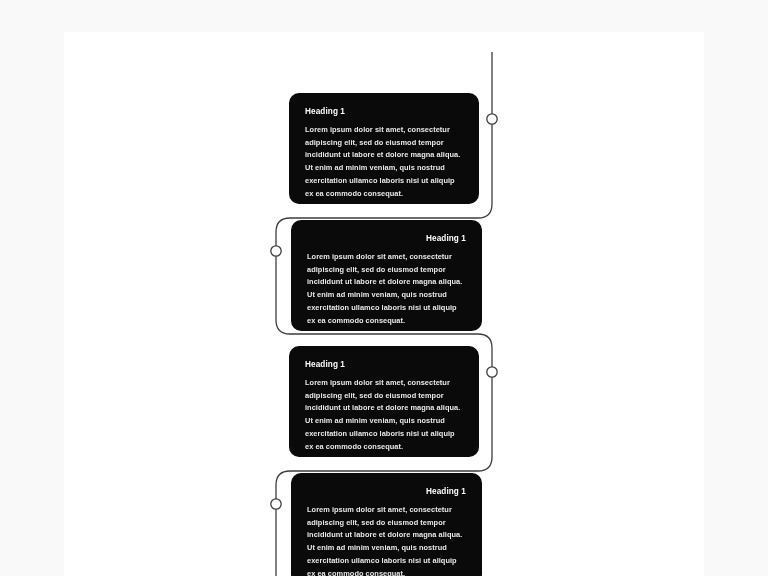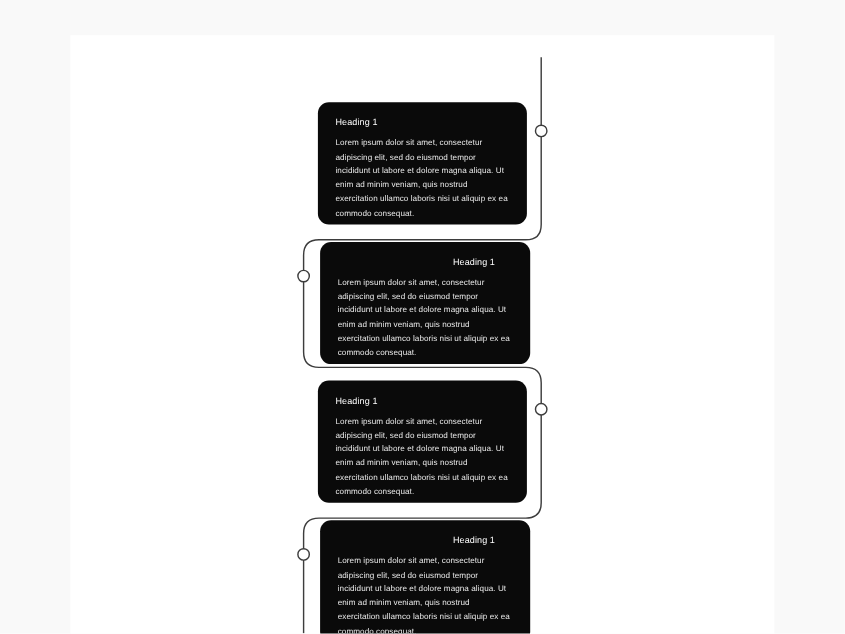--- a/index.html
+++ b/index.html
@@ -71,32 +71,33 @@
   }
 
   .card-1 { left: 225px; top: 61px;  width: 190px; height: 111px; }
   .card-2 { left: 227px; top: 188px; width: 191px; height: 111px; }
   .card-3 { left: 225px; top: 314px; width: 190px; height: 111px; }
   .card-4 { left: 227px; top: 441px; width: 191px; height: 111px; }
 
   .card-heading {
     color: #ffffff;
     font-size: 8.2px;
-    font-weight: normal;
+    font-weight: bold;
     line-height: 1.2;
-    margin: 0 16px 7px 0;
+    margin: 0 0 7px 0;
     letter-spacing: 0.1px;
   }
 
   .card-body {
     color: #e8e8e8;
     font-size: 7.4px;
     line-height: 1.72;
     margin: 0;
     letter-spacing: 0.05px;
+    font-weight: bold;
   }
 
   .align-left  { text-align: left; }
   .align-right { text-align: right; }
 </style>
 </head>
 <body>
 
 <div class="page-canvas">
 

